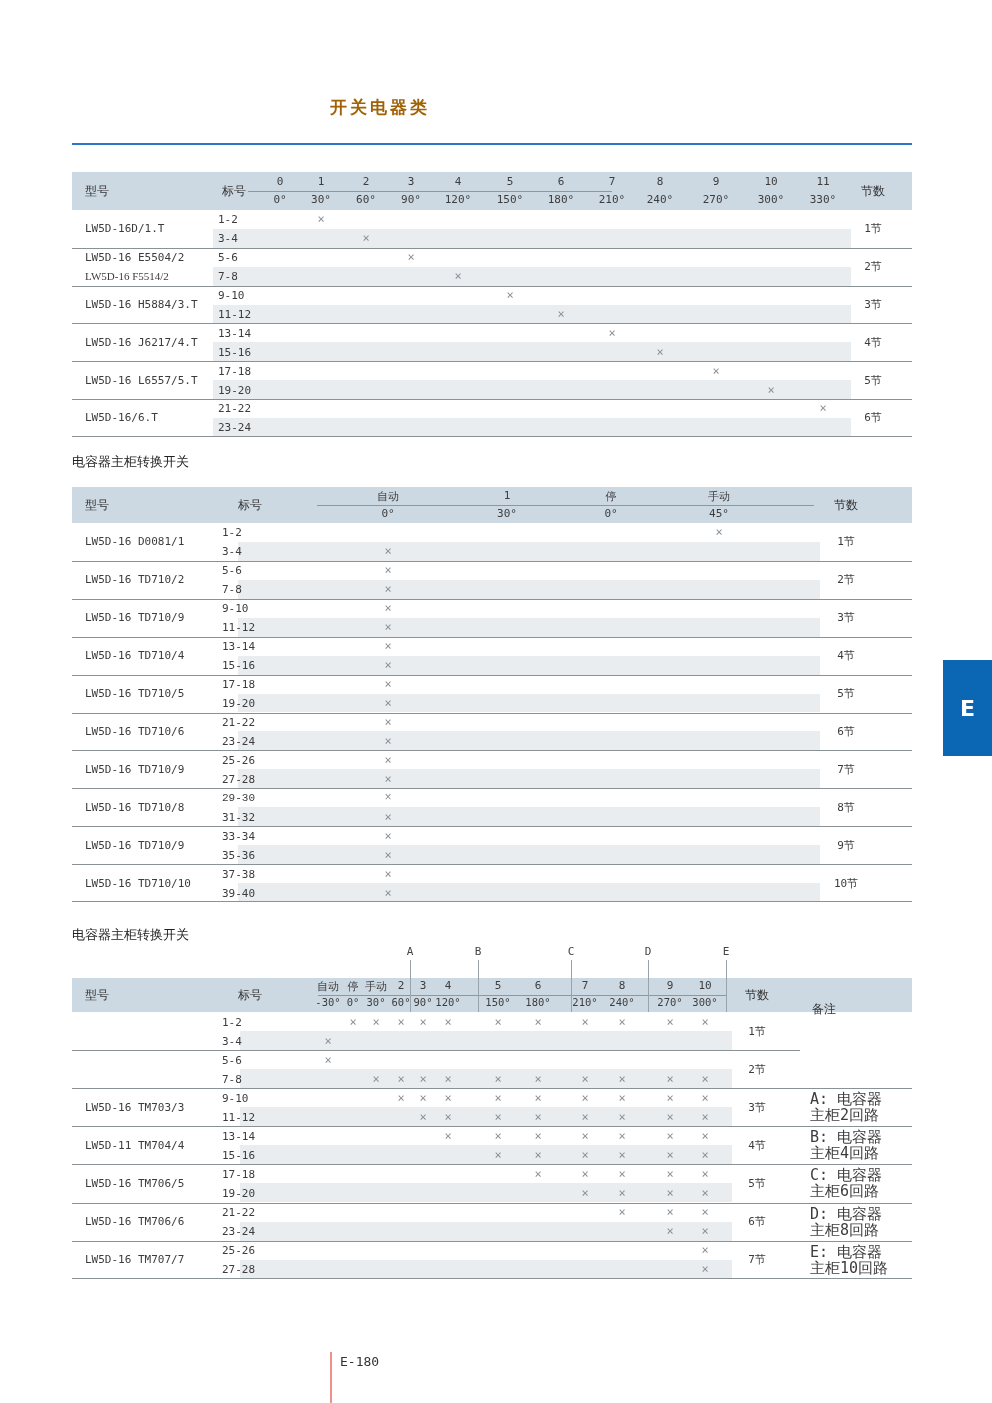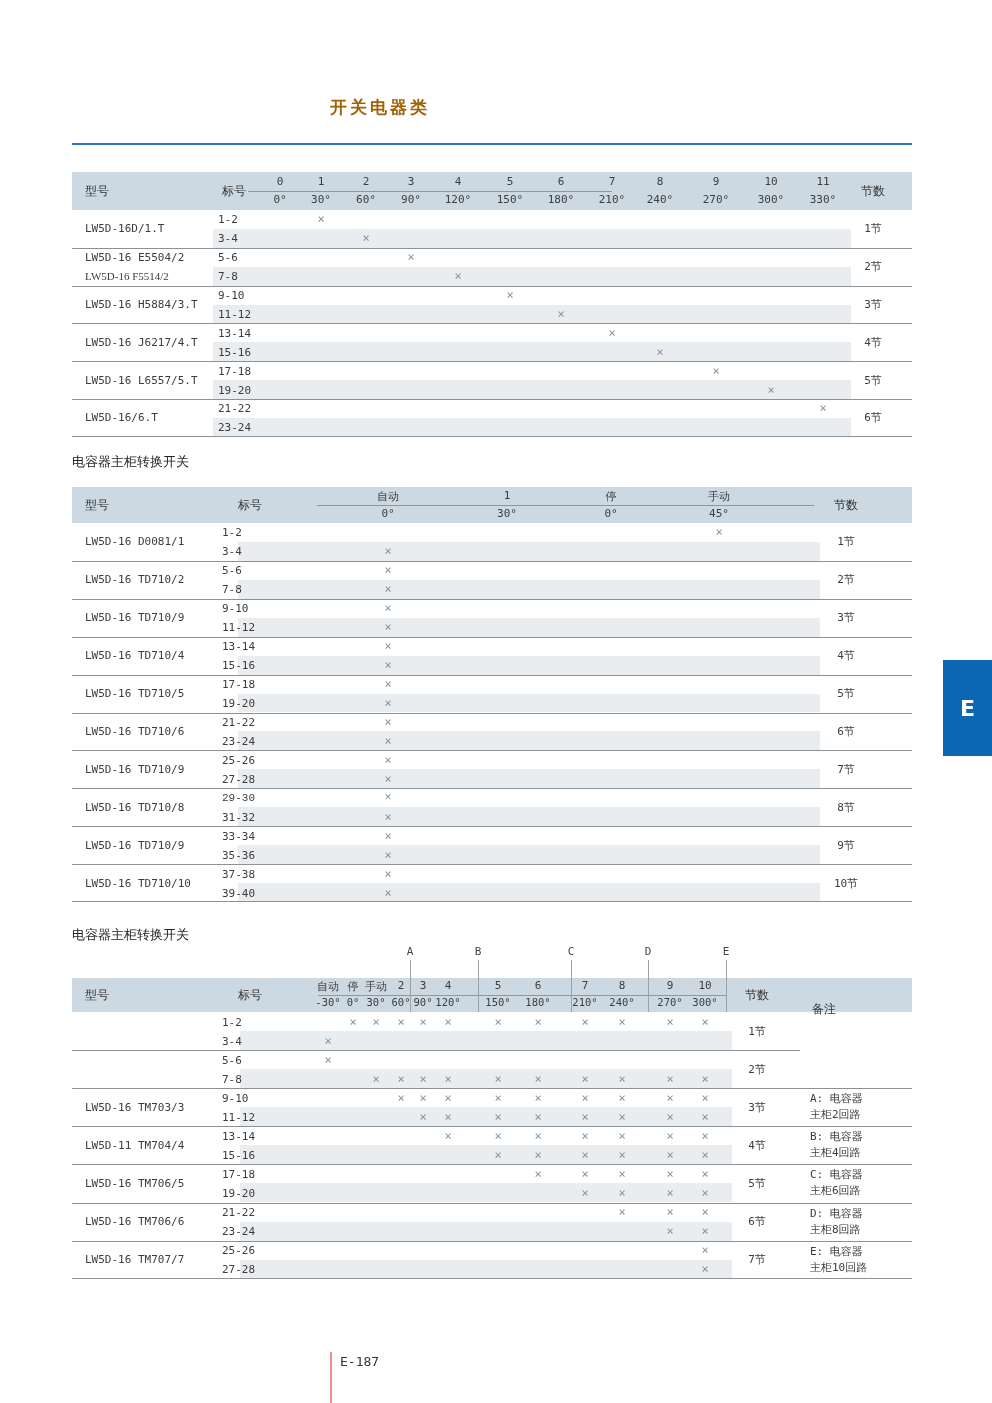--- a/index.html
+++ b/index.html
@@ -21,21 +21,21 @@
   .hnum,.hdeg{position:absolute;transform:translateX(-50%);font-size:11px;color:#3d3d3d;white-space:nowrap;}
   .underline{position:absolute;height:1px;background:#8d979e;}
   .row{position:absolute;left:0;width:100%;}
   .stripe{position:absolute;top:0;height:100%;background:#e9edf0;}
   .rlabel{position:absolute;font-size:11px;top:50%;transform:translateY(-50%);white-space:nowrap;color:#3c3c3c;}
   .mark{position:absolute;top:50%;transform:translate(-50%,-50%);font-size:12px;color:#8a9095;}
   .sep{position:absolute;height:1px;background:#8a9296;z-index:3;left:0;}
   .model{position:absolute;display:flex;align-items:center;font-size:11px;white-space:nowrap;z-index:2;color:#3c3c3c;}
   .jie{position:absolute;display:flex;align-items:center;justify-content:center;font-size:11px;
        white-space:nowrap;z-index:2;width:60px;color:#3c3c3c;}
-  .remark{position:absolute;display:flex;flex-direction:column;justify-content:center;font-size:11px;
+  .remark{position:absolute;display:flex;flex-direction:column;justify-content:center;font-size:15px;
           line-height:16px;z-index:2;white-space:nowrap;color:#3c3c3c;}
   .marker-letter{position:absolute;transform:translateX(-50%);font-size:11px;color:#444;}
   .marker-line{position:absolute;width:1px;background:#9aa3a9;}
   
   .side-tab{position:absolute;left:943px;top:660px;width:49px;height:96px;background:#0b67b3;
             display:flex;align-items:center;justify-content:center;}
   .side-tab span{color:#fff;font-size:22px;font-weight:bold;font-family:"DejaVu Sans",sans-serif;}
   .footer-line{position:absolute;left:330px;top:1352px;width:2px;height:51px;background:#f0908e;}
   .footer-text{position:absolute;left:340px;top:1354px;font-size:13px;color:#333;}
 </style>
@@ -488,14 +488,14 @@
       <div class="marker-line" style="left: 576px; top: -18px; height: 52px;"></div>
       <div class="marker-letter" style="left: 654px; top: -33px;">E</div>
       <div class="marker-line" style="left: 654px; top: -18px; height: 52px;"></div>
     </div>
 
   <div class="side-tab">
     <span>E</span>
   </div>
 
   <div class="footer-line"></div>
-  <div class="footer-text">E-187</div>
+  <div class="footer-text">E-180</div>
 </div>
 
 </body></html>

